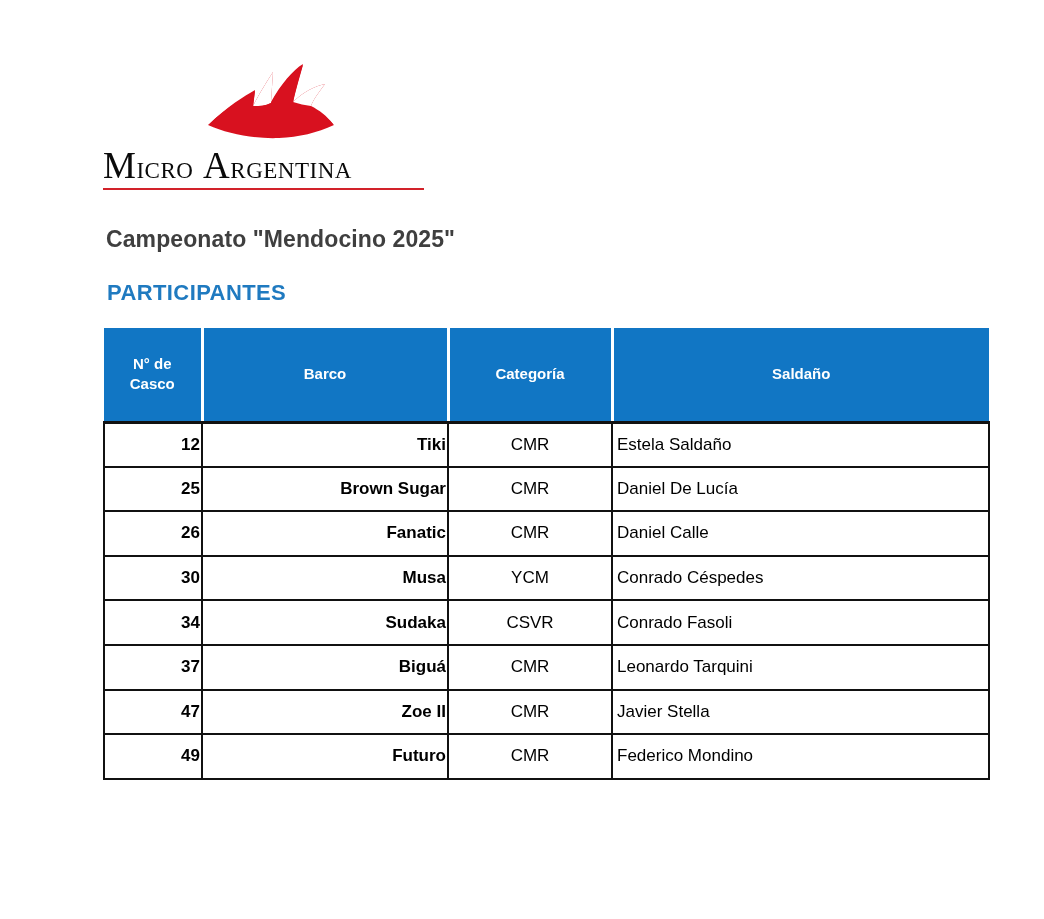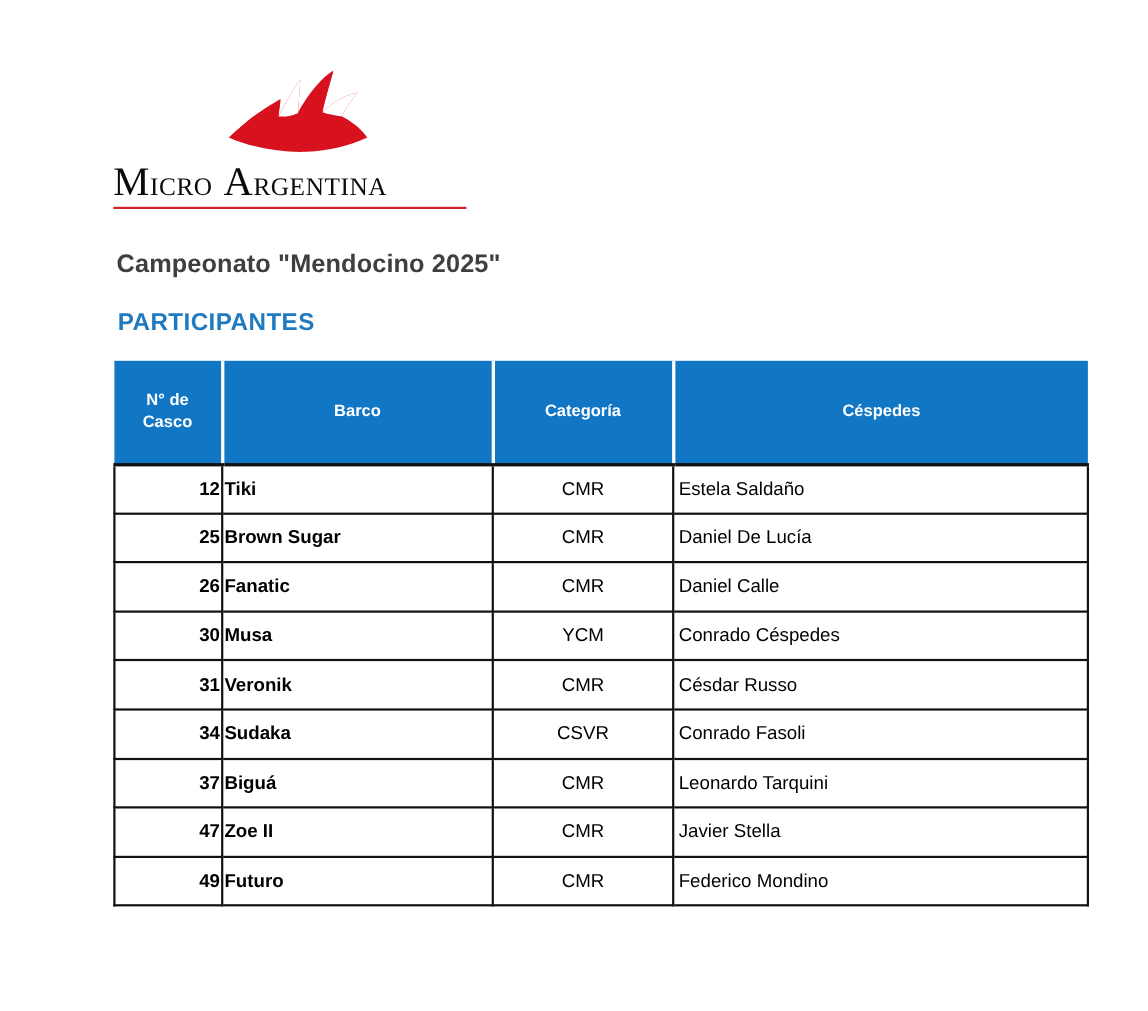--- a/index.html
+++ b/index.html
@@ -135,21 +135,21 @@
     border-bottom: 2.5px solid #111111;
   }
 
   td.cell-num {
     text-align: right;
     font-weight: bold;
     border-left: 2.5px solid #111111;
     border-right: 2.5px solid #111111;
   }
   td.cell-boat {
-    text-align: left;
+    text-align: right;
     font-weight: bold;
     padding-left: 1px;
     border-right: 2.5px solid #111111;
   }
   td.cell-cat {
     text-align: center;
     font-weight: normal;
     border-right: 2.5px solid #111111;
   }
   td.cell-cap {
@@ -201,21 +201,21 @@
           <col class="c-cap">
       </colgroup>
       <thead>
         <tr>
           <th>
             <span>N° de</span><br>
             <span>Casco</span>
           </th>
           <th>Barco</th>
           <th>Categoría</th>
-          <th>Céspedes</th>
+          <th>Saldaño</th>
         </tr>
       </thead>
       <tbody id="tbody">
           <tr>
             <td class="cell-num">12</td>
             <td class="cell-boat">Tiki</td>
             <td class="cell-cat">CMR</td>
             <td class="cell-cap">Estela Saldaño</td>
           </tr>
           <tr>
@@ -230,26 +230,20 @@
             <td class="cell-cat">CMR</td>
             <td class="cell-cap">Daniel Calle</td>
           </tr>
           <tr>
             <td class="cell-num">30</td>
             <td class="cell-boat">Musa</td>
             <td class="cell-cat">YCM</td>
             <td class="cell-cap">Conrado Céspedes</td>
           </tr>
           <tr>
-            <td class="cell-num">31</td>
-            <td class="cell-boat">Veronik</td>
-            <td class="cell-cat">CMR</td>
-            <td class="cell-cap">Césdar Russo</td>
-          </tr>
-          <tr>
             <td class="cell-num">34</td>
             <td class="cell-boat">Sudaka</td>
             <td class="cell-cat">CSVR</td>
             <td class="cell-cap">Conrado Fasoli</td>
           </tr>
           <tr>
             <td class="cell-num">37</td>
             <td class="cell-boat">Biguá</td>
             <td class="cell-cat">CMR</td>
             <td class="cell-cap">Leonardo Tarquini</td>

